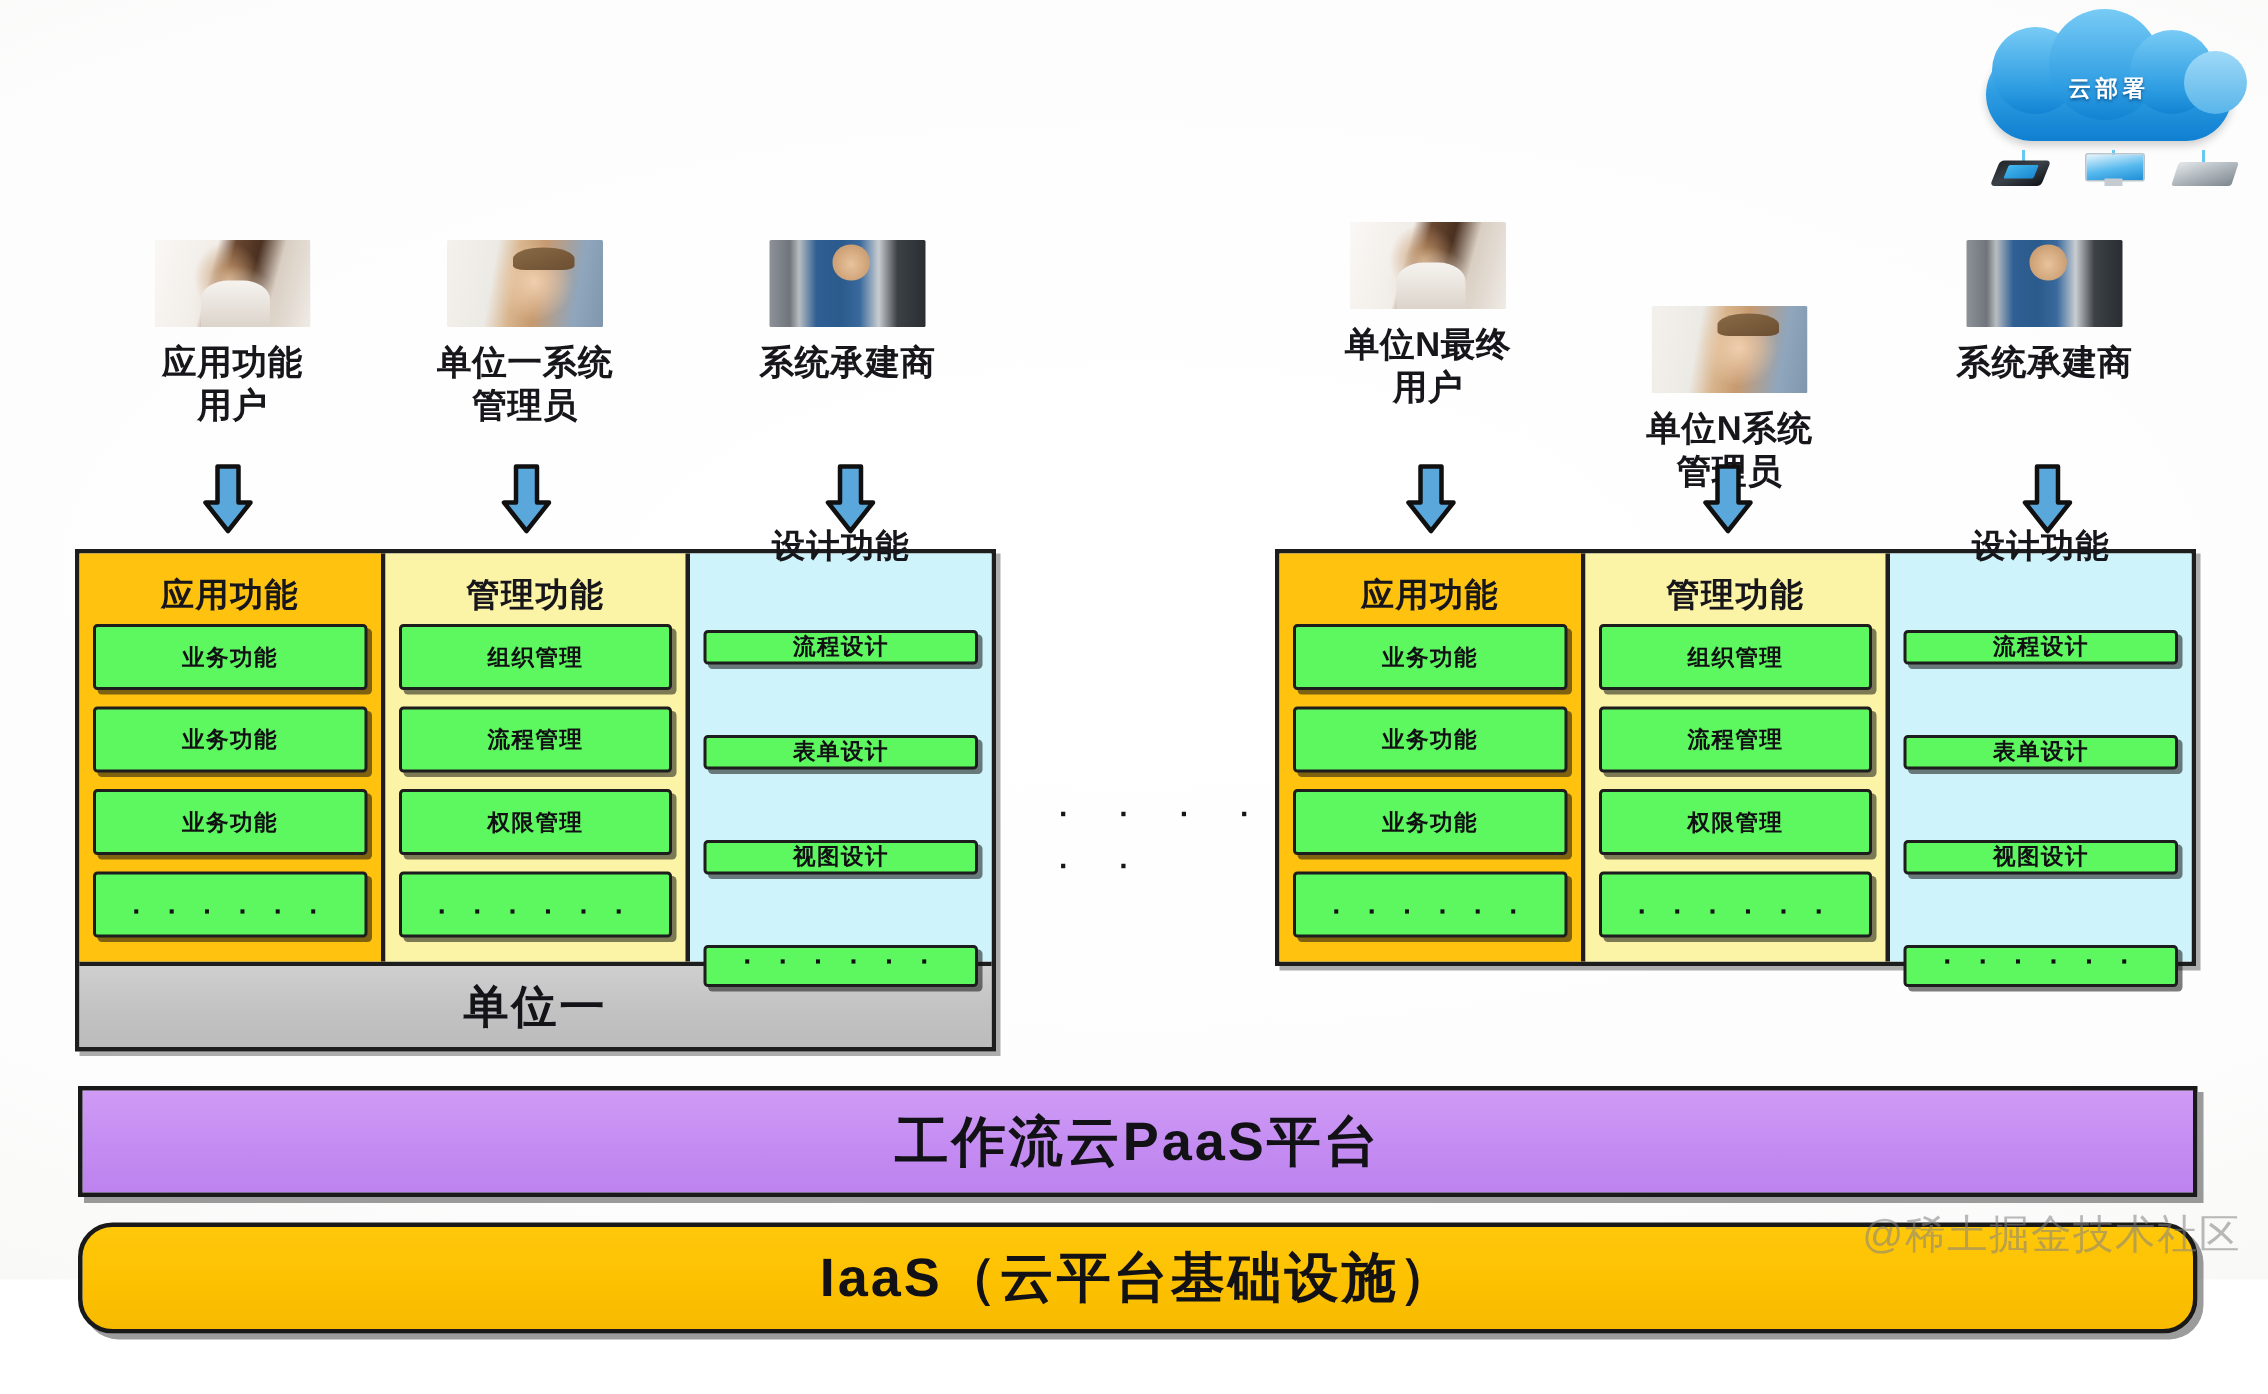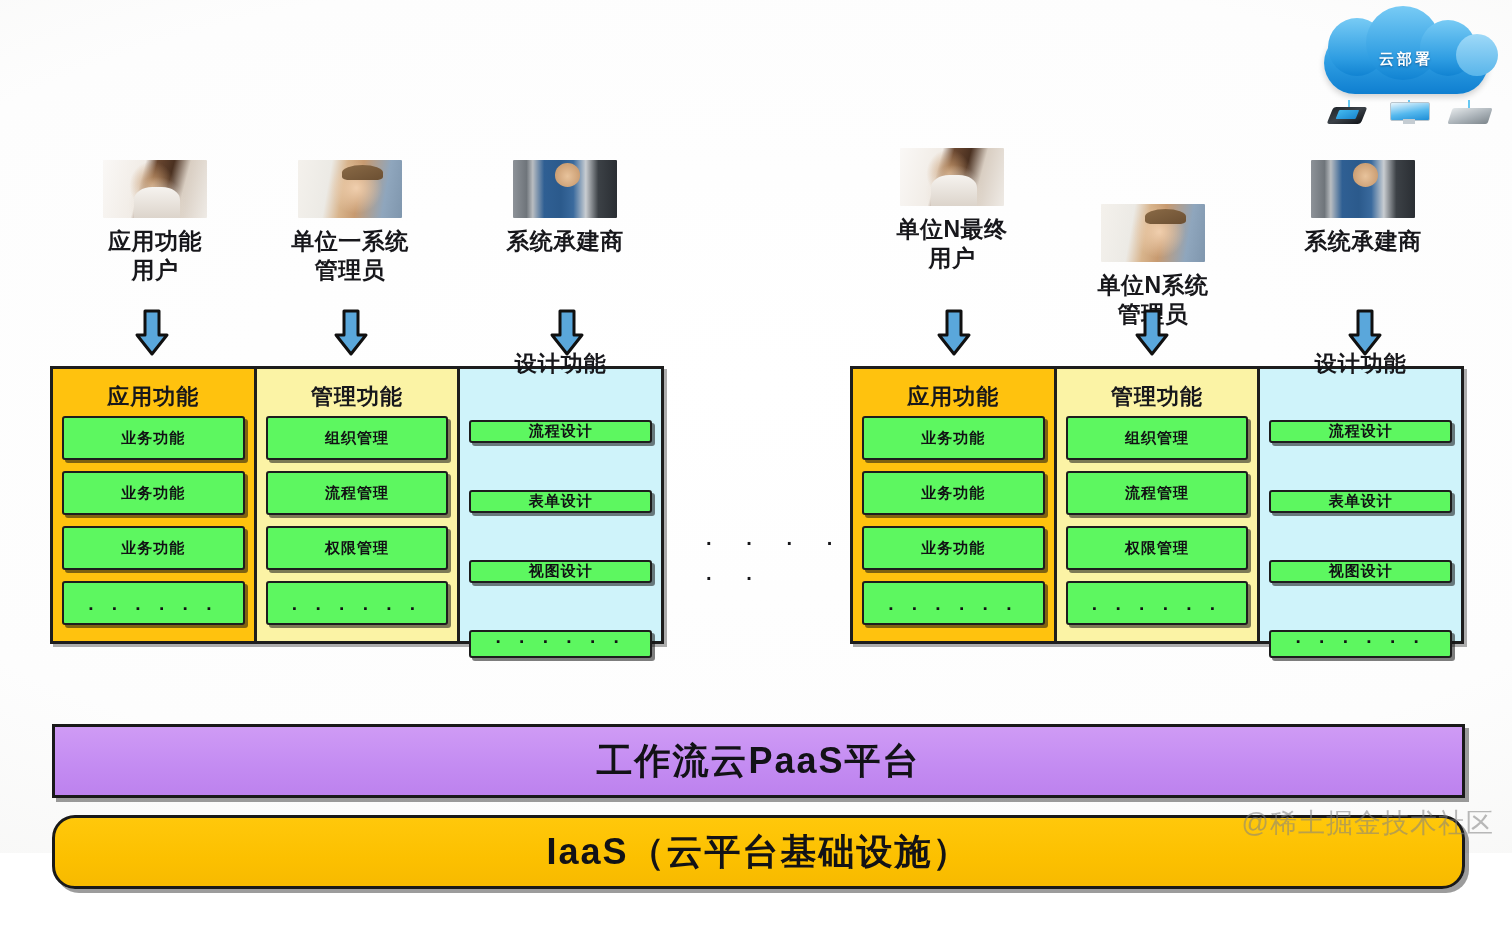--- a/index.html
+++ b/index.html
@@ -427,20 +427,21 @@
 
       <div class="col col-des">
         <div class="col-title">设计功能</div>
         <div class="chip">流程设计</div>
         <div class="chip">表单设计</div>
         <div class="chip">视图设计</div>
         <div class="chip chip-dots">· · · · · ·</div>
       </div>
 
     </div>
+    <div class="unit-footer">单位一</div>
   </div>
 
   <div class="gap-dots" style="left:706px; top:533px;">· · · ·</div>
   <div class="gap-dots" style="left:706px; top:568px;">· ·</div>
 
   <div class="unit" style="left:850px; top:366px; width:614px;">
     <div class="unit-cols">
 
       <div class="col col-app">
         <div class="col-title">应用功能</div>

